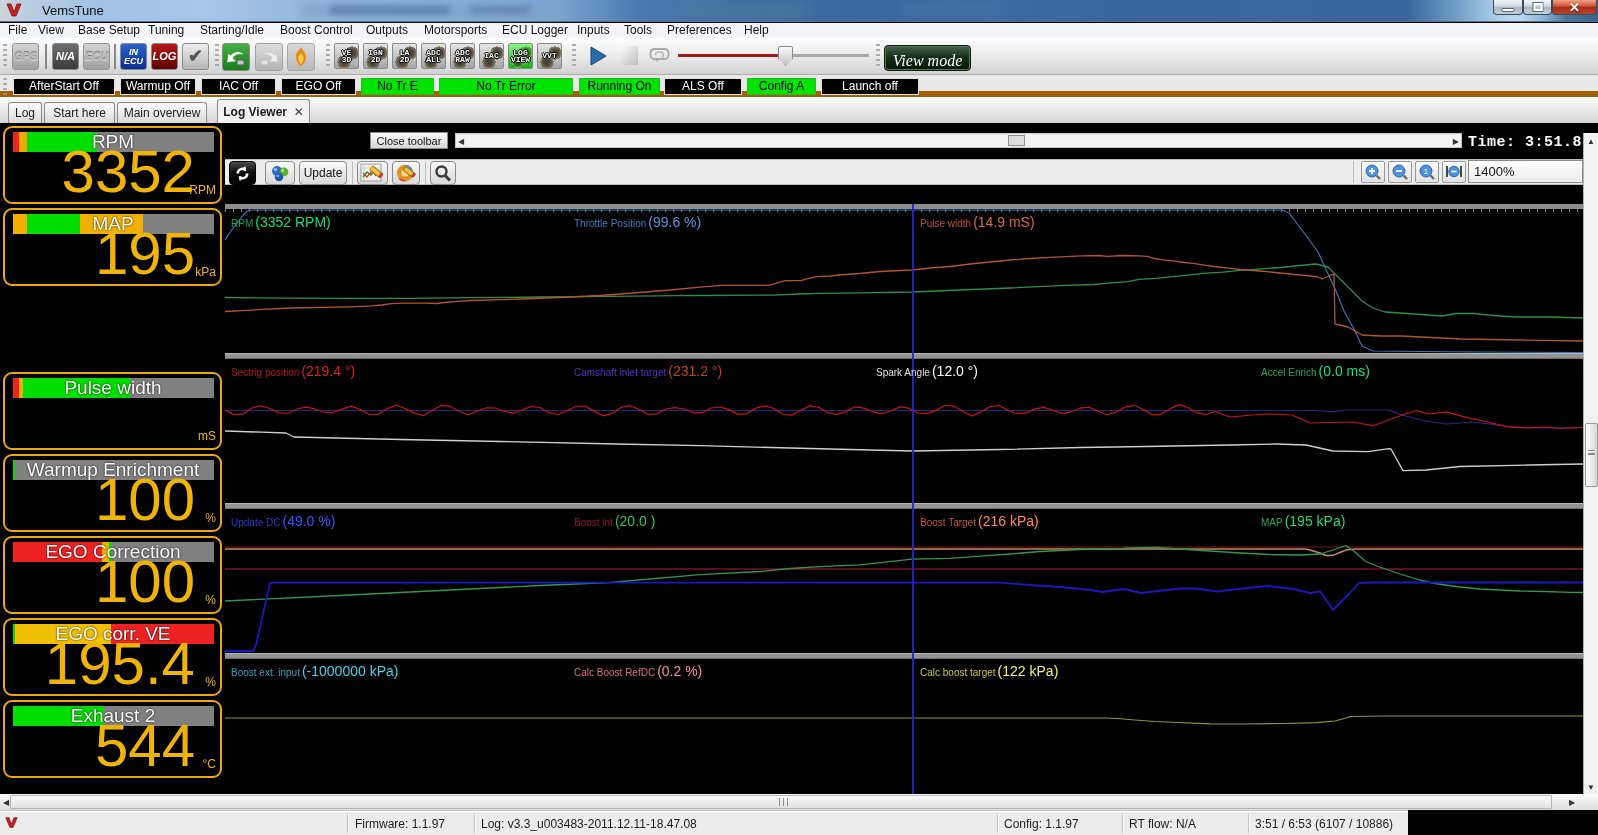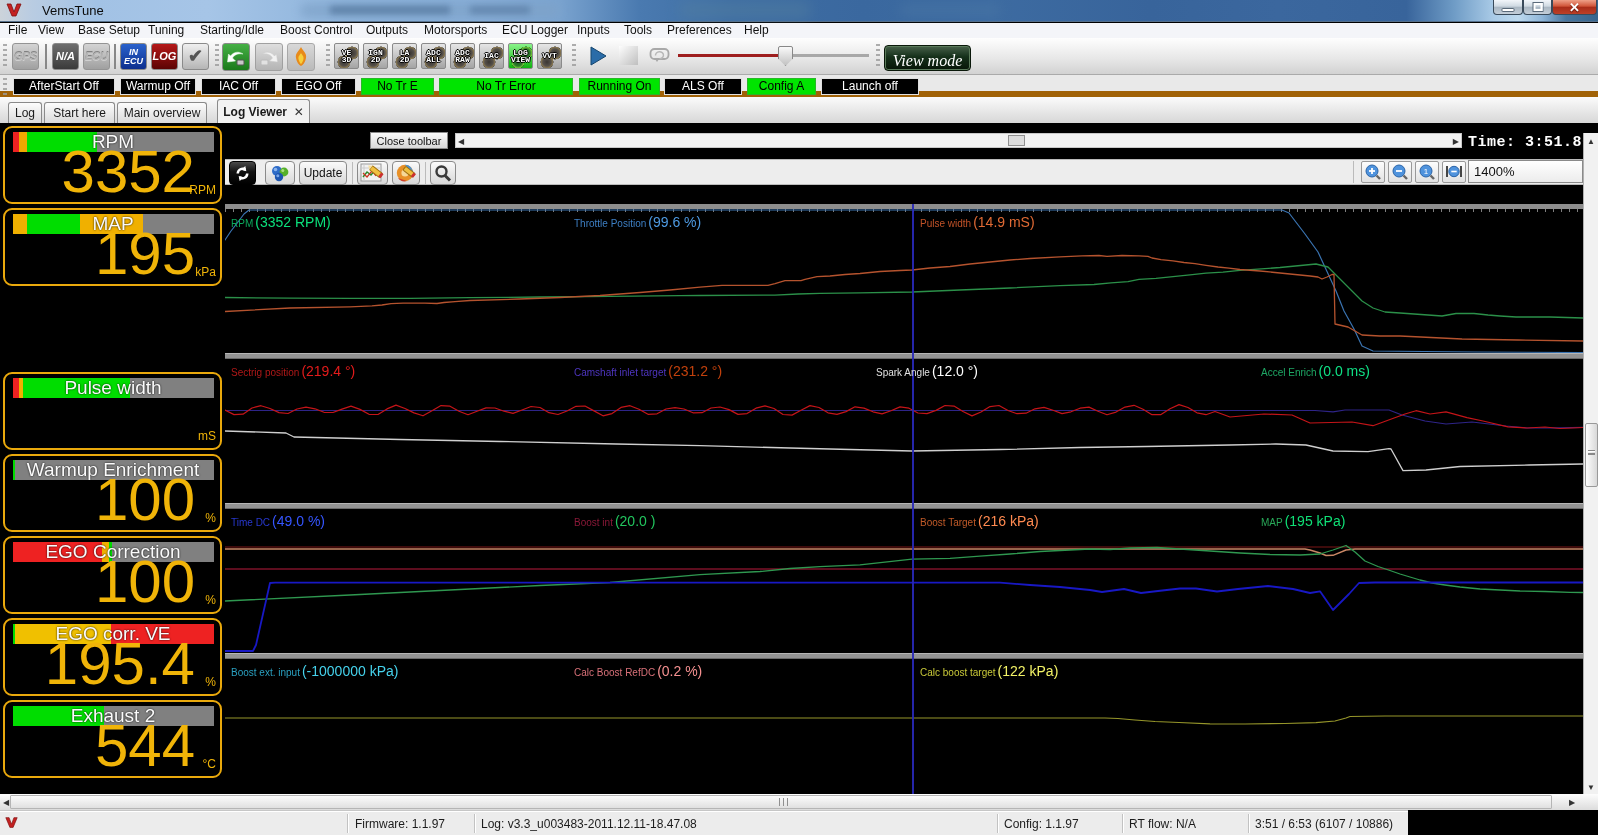--- a/index.html
+++ b/index.html
@@ -399,21 +399,21 @@
       </svg></div>
 
  <div class="abs" style="left:912px;top:81px;width:2px;height:590px;background:rgba(40,40,185,.92)"></div>
 <div class="lb" style="left:231px;top:90px"><span class="n" style="color:#0ca85c">RPM</span><span class="v" style="color:#0be07c">(3352 RPM)</span></div>
     <div class="lb" style="left:574px;top:90px"><span class="n" style="color:#3d7fc4">Throttle Position</span><span class="v" style="color:#4e9ae2">(99.6 %)</span></div>
     <div class="lb" style="left:920px;top:90px"><span class="n" style="color:#c05228">Pulse width</span><span class="v" style="color:#e06a34">(14.9 mS)</span></div>
     <div class="lb" style="left:231px;top:239px"><span class="n" style="color:#b01818">Sectrig position</span><span class="v" style="color:#e31b1b">(219.4 °)</span></div>
     <div class="lb" style="left:574px;top:239px"><span class="n" style="color:#4e35c0">Camshaft inlet target</span><span class="v" style="color:#c2410c">(231.2 °)</span></div>
     <div class="lb" style="left:876px;top:239px"><span class="n" style="color:#e0e0e0">Spark Angle</span><span class="v" style="color:#ffffff">(12.0 °)</span></div>
     <div class="lb" style="left:1261px;top:239px"><span class="n" style="color:#1ea865">Accel Enrich</span><span class="v" style="color:#0fe085">(0.0 ms)</span></div>
-    <div class="lb" style="left:231px;top:389px"><span class="n" style="color:#2838d0">Time DC</span><span class="v" style="color:#3555ff">(49.0 %)</span></div>
+    <div class="lb" style="left:231px;top:389px"><span class="n" style="color:#2838d0">Update DC</span><span class="v" style="color:#3555ff">(49.0 %)</span></div>
     <div class="lb" style="left:574px;top:389px"><span class="n" style="color:#8a1838">Boost int</span><span class="v" style="color:#22c55e">(20.0 )</span></div>
     <div class="lb" style="left:920px;top:389px"><span class="n" style="color:#c05a28">Boost Target</span><span class="v" style="color:#ff8a50">(216 kPa)</span></div>
     <div class="lb" style="left:1261px;top:389px"><span class="n" style="color:#28a858">MAP</span><span class="v" style="color:#0fe076">(195 kPa)</span></div>
     <div class="lb" style="left:231px;top:539px"><span class="n" style="color:#2aa0c0">Boost ext. input</span><span class="v" style="color:#45d2ec">(-1000000 kPa)</span></div>
     <div class="lb" style="left:574px;top:539px"><span class="n" style="color:#d87078">Calc Boost RefDC</span><span class="v" style="color:#f59090">(0.2 %)</span></div>
     <div class="lb" style="left:920px;top:539px"><span class="n" style="color:#c8c838">Calc boost target</span><span class="v" style="color:#f2f266">(122 kPa)</span></div>
 
  <div id="vscroll">
    <i class="arr" style="left:3px;top:4px">▲</i>
    <div class="abs" style="left:1px;top:290px;width:13px;height:64px;background:linear-gradient(90deg,#fdfdfd,#d8d8d8);border:1px solid #999;border-radius:2px">

